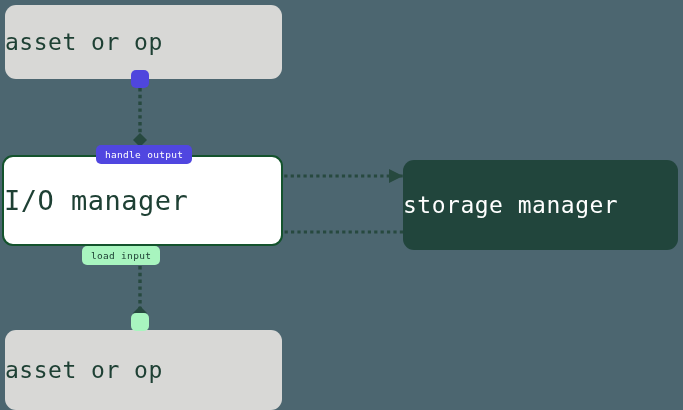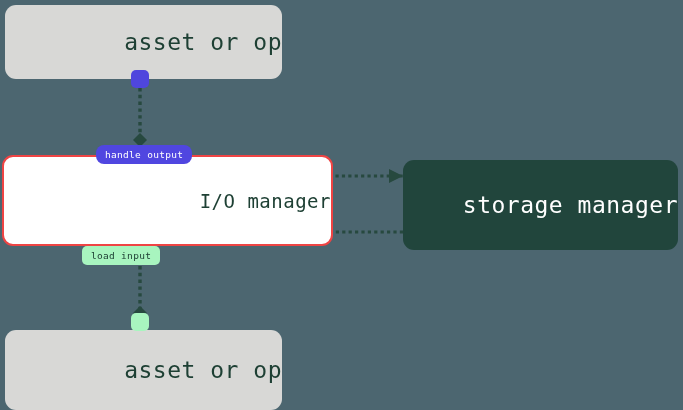--- a/index.html
+++ b/index.html
@@ -17,21 +17,21 @@
   }
   #bg {
     position: absolute;
     inset: 0;
     background: #4c6670;
   }
   .node {
     position: absolute;
     display: flex;
     align-items: center;
-    justify-content: flex-end;
+    justify-content: flex-start;
     box-sizing: border-box;
     text-align: center;
   }
   .node-asset {
     background: #d8d8d6;
     border-radius: 11px;
     color: #1e4034;
     font-size: 23px;
     letter-spacing: 0.5px;
   }
@@ -43,27 +43,27 @@
   }
   #node-asset-bottom {
     left: 5px;
     top: 330px;
     width: 277px;
     height: 80px;
   }
   #node-io-manager {
     left: 2px;
     top: 155px;
-    width: 331px;
+    width: 281px;
     height: 91px;
     background: #ffffff;
-    border: 2px solid #ef4444;
+    border: 2px solid #14532d;
     border-radius: 11px;
     color: #1e4034;
-    font-size: 19px;
+    font-size: 27px;
     letter-spacing: 0.5px;
     z-index: 6;
   }
   #node-storage {
     left: 403px;
     top: 160px;
     width: 275px;
     height: 90px;
     background: #21453c;
     border-radius: 11px;
@@ -101,21 +101,20 @@
     z-index: 8;
     box-sizing: border-box;
     padding: 0 9px;
     height: 19px;
   }
   #label-handle-output {
     left: 96px;
     top: 145px;
     background: #5046e0;
     color: #ffffff;
-    border-radius: 8px;
   }
   #label-load-input {
     left: 82px;
     top: 246px;
     background: #a8f5bf;
     color: #1e4034;
   }
   #edges {
     position: absolute;
     inset: 0;

